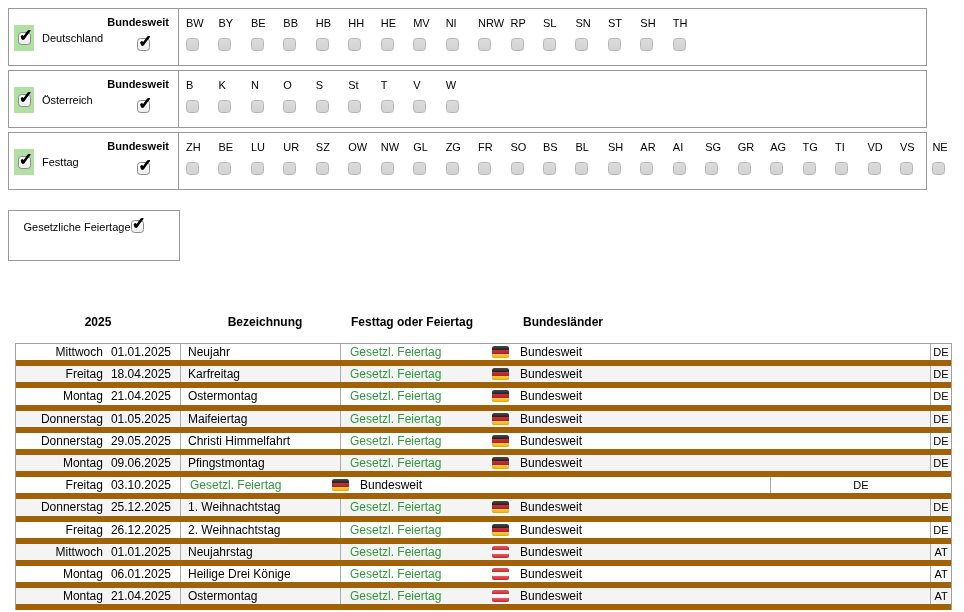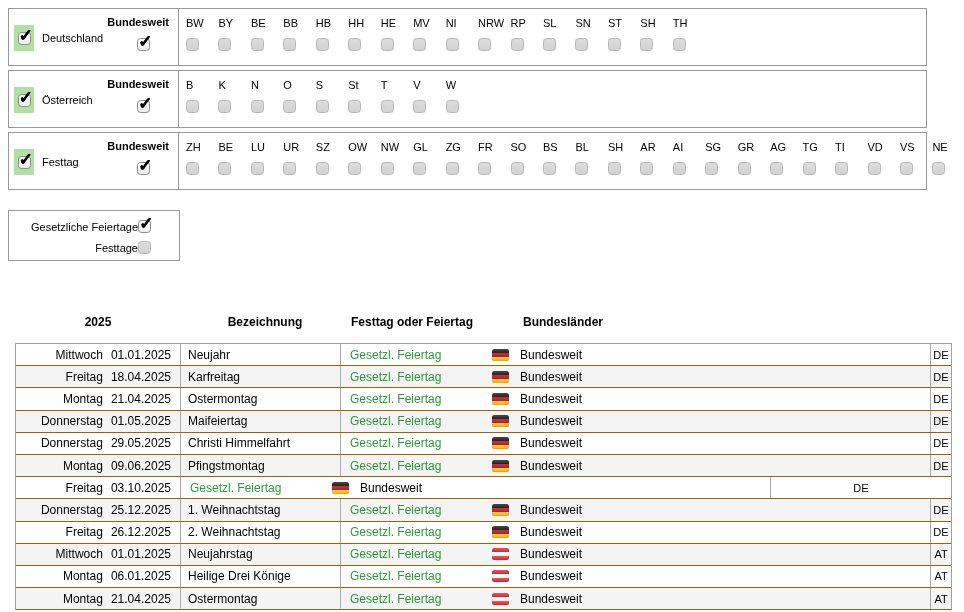--- a/index.html
+++ b/index.html
@@ -27,32 +27,32 @@
   .country-item { position:absolute; left:5px; top:16px; display:flex; align-items:center; gap:8px; }
   .green-bg { width:20px; height:26px; display:flex; align-items:center; justify-content:center; }
   .country-label { font-size:11px; }
   .panel-states { position:absolute; left:171px; top:0; right:0; bottom:0; padding:7px 0 0 6px; white-space:nowrap; }
   .state-col { display:inline-block; width:28px; text-align:left; vertical-align:top; }
   .state-label { display:block; font-size:11px; height:16px; line-height:14px; margin-bottom:5px; }
   .state-col .cb { margin:0 auto; }
 
   
   .filter-box { position:absolute; left:8px; top:210px; width:172px; height:51px; border:1px solid #999; padding-top:5px; }
-  .filter-row { display:flex; align-items:center; justify-content:flex-end; padding:4px 28px 4px 7px; }
+  .filter-row { display:flex; align-items:center; justify-content:center; padding:4px 28px 4px 7px; }
   .filter-label { font-size:11px; }
 
   
   .table { position:absolute; left:8px; top:309px; width:944px; font-size:12px;padding-left:7px; }
   .thead { display:flex; font-weight:bold; padding:6px 0 14px 0; }
   .th-year { width:166px; text-align:center; }
   .th-name { width:161px; padding-left:7px;text-align:center; }
   .th-fest { display:flex; padding-left:9px; }
   .th-fest-label { width:172px; }
   .tbody { border:1px solid #a0a0a0; border-bottom:none; }
-  .tr { display:flex; height:22.2px; border-bottom:1px solid #a16207; background:#fff; align-items:center; }
+  .tr { display:flex; height:22.2px; border-bottom:6px solid #a16207; background:#fff; align-items:center; }
   .tr.alt { background:#f4f4f4; }
   .td { height:100%; display:flex; align-items:center; }
   .td-date { width:165px; border-right:1px solid #aaa; justify-content:flex-end; padding-right:9px; }
   .date { margin-left:8px; }
   .td-bez { width:160px; border-right:1px solid #aaa; padding-left:7px; }
   .td-fest { width:590px; border-right:1px solid #aaa; padding-left:9px; }
   .fest-label { width:142px; color:#2f9a3d; }
   .flag { width:17px; height:12px; border-radius:2.5px; box-shadow:inset 0 0 1px rgba(0,0,0,.45); flex:none; }
   .flag-de { background:linear-gradient(180deg,#4c4c4c 0%,#202020 33%,#d02f36 33%,#a8232a 66%,#ffd04a 66%,#efae00 100%); }
   .flag-at { background:linear-gradient(180deg,#ec5a5f 0%,#cb2a31 33%,#ffffff 33%,#f0f0f0 66%,#ec5a5f 66%,#cb2a31 100%); }
@@ -354,24 +354,20 @@
 </div>
   </div>
 </div>
 
 <div class="filter-box">
   <div class="filter-row">
     <span class="filter-label">Gesetzliche Feiertage</span>
     <span class="cb checked"></span>
   </div>
 
-  <div class="filter-row">
-    <span class="filter-label">Festtage</span>
-    <span class="cb unchecked"></span>
-  </div>
 </div>
 
 <div class="table">
   <div class="thead">
     <span class="th-year">2025</span>
     <span class="th-name">Bezeichnung</span>
     <span class="th-fest">
       <span class="th-fest-label">Festtag oder Feiertag</span>
       <span>Bundesländer</span>
     </span>

